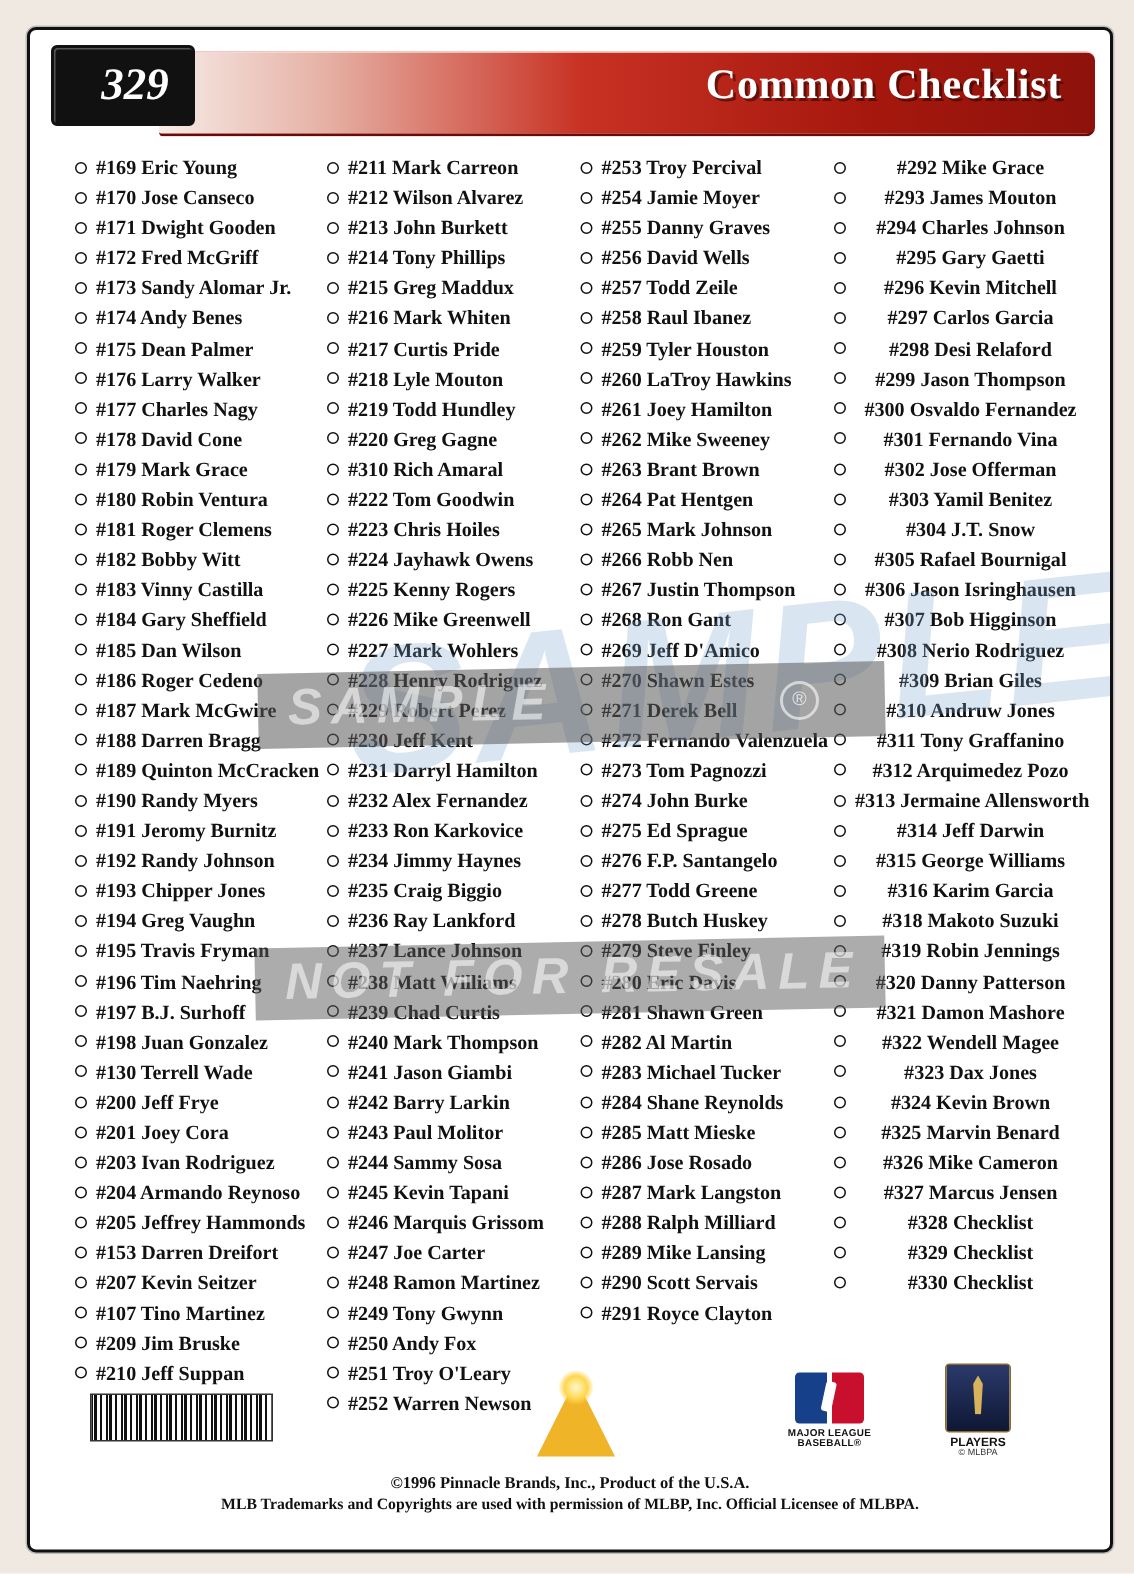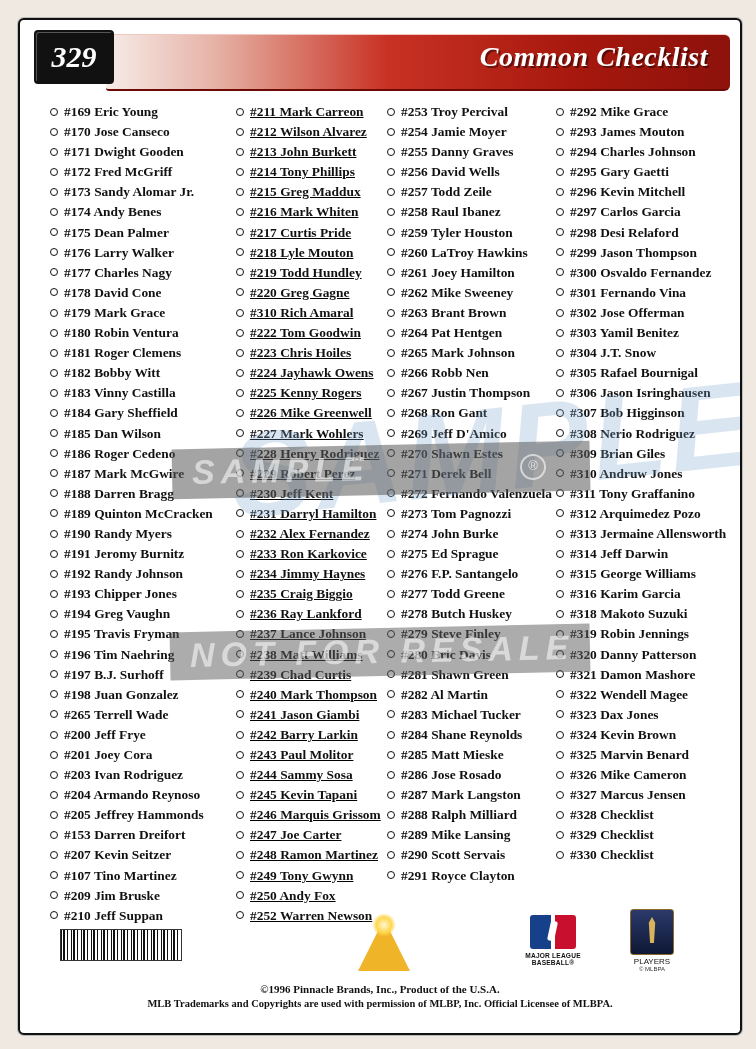--- a/index.html
+++ b/index.html
@@ -24,50 +24,51 @@
   .header-bar{
     position:absolute;left:86px;top:0;right:10px;height:54px;
     background:linear-gradient(to right,#f6ece8 0%,#e6b0a4 18%,#c83224 45%,#a7180e 75%,#8d120b 100%);
     border-radius:3px 6px 6px 3px;
     border-top:1px solid #f0c8c0;
     border-bottom:2px solid #6e0a06;
   }
   .header-title{
     position:absolute;right:22px;top:6px;
     color:#fff;
-    font-style:italic;font-weight:bold;
+    font-weight:bold;
     font-size:28px;
     letter-spacing:.5px;
     text-shadow:2px 2px 0 rgba(0,0,0,.45);
     white-space:nowrap;
   }
   .card-number{
     position:absolute;left:14px;top:-4px;
     width:76px;height:50px;
     background:#111;
     border:2px solid #111;
     border-radius:4px;
     color:#fff;
     font-family:"Liberation Serif",serif;
     font-weight:bold;font-style:italic;
     font-size:30px;
     text-align:center;line-height:50px;
     box-shadow:1px 1px 0 #555 inset;
+    padding-left:16px;
   }
   
   .columns{
     position:absolute;left:30px;top:82px;width:666px;
   }
   .col{
     position:absolute;top:0;width:168px;
   }
   .col0{left:0px;}
-  .col1{left:186px;text-decoration:underline;}
+  .col1{left:168px;}
   .col2{left:337px;}
-  .col3{left:506px;}
+  .col3{left:506px;text-align:center;}
   .item{
     display:block;
     position:relative;
     height:20.1px;
     line-height:20.1px;
     font-size:13.4px;
     font-weight:bold;
     color:#111;
     white-space:nowrap;
     padding-left:14px;
@@ -169,21 +170,21 @@
     border:1px solid #8a6a2a;
     border-radius:3px;
     position:relative;
   }
   .mlbpa-badge:after{
     content:"";position:absolute;left:13px;top:7px;width:16px;height:26px;
     background:#d9b25c;
     clip-path:polygon(50% 0,70% 22%,62% 100%,38% 100%,30% 22%);
   }
   .mlbpa-txt{
-    font-size:8px;font-weight:normal;color:#111;
+    font-size:8px;font-weight:bold;color:#111;
     font-family:"Liberation Sans",sans-serif;margin-top:2px;
   }
   .mlbpa-sub{
     font-size:6px;color:#333;font-family:"Liberation Sans",sans-serif;
   }
   .legal{
     position:absolute;left:0;bottom:14px;width:100%;
     text-align:center;
     font-family:"Liberation Serif",serif;
   }
@@ -227,21 +228,21 @@
         <div class="item"><span class="bub"></span><span>#189 Quinton McCracken</span></div>
         <div class="item"><span class="bub"></span><span>#190 Randy Myers</span></div>
         <div class="item"><span class="bub"></span><span>#191 Jeromy Burnitz</span></div>
         <div class="item"><span class="bub"></span><span>#192 Randy Johnson</span></div>
         <div class="item"><span class="bub"></span><span>#193 Chipper Jones</span></div>
         <div class="item"><span class="bub"></span><span>#194 Greg Vaughn</span></div>
         <div class="item"><span class="bub"></span><span>#195 Travis Fryman</span></div>
         <div class="item"><span class="bub"></span><span>#196 Tim Naehring</span></div>
         <div class="item"><span class="bub"></span><span>#197 B.J. Surhoff</span></div>
         <div class="item"><span class="bub"></span><span>#198 Juan Gonzalez</span></div>
-        <div class="item"><span class="bub"></span><span>#265 Terrell Wade</span></div>
+        <div class="item"><span class="bub"></span><span>#130 Terrell Wade</span></div>
         <div class="item"><span class="bub"></span><span>#200 Jeff Frye</span></div>
         <div class="item"><span class="bub"></span><span>#201 Joey Cora</span></div>
         <div class="item"><span class="bub"></span><span>#203 Ivan Rodriguez</span></div>
         <div class="item"><span class="bub"></span><span>#204 Armando Reynoso</span></div>
         <div class="item"><span class="bub"></span><span>#205 Jeffrey Hammonds</span></div>
         <div class="item"><span class="bub"></span><span>#153 Darren Dreifort</span></div>
         <div class="item"><span class="bub"></span><span>#207 Kevin Seitzer</span></div>
         <div class="item"><span class="bub"></span><span>#107 Tino Martinez</span></div>
         <div class="item"><span class="bub"></span><span>#209 Jim Bruske</span></div>
         <div class="item"><span class="bub"></span><span>#210 Jeff Suppan</span></div>
@@ -280,20 +281,21 @@
         <div class="item"><span class="bub"></span><span>#241 Jason Giambi</span></div>
         <div class="item"><span class="bub"></span><span>#242 Barry Larkin</span></div>
         <div class="item"><span class="bub"></span><span>#243 Paul Molitor</span></div>
         <div class="item"><span class="bub"></span><span>#244 Sammy Sosa</span></div>
         <div class="item"><span class="bub"></span><span>#245 Kevin Tapani</span></div>
         <div class="item"><span class="bub"></span><span>#246 Marquis Grissom</span></div>
         <div class="item"><span class="bub"></span><span>#247 Joe Carter</span></div>
         <div class="item"><span class="bub"></span><span>#248 Ramon Martinez</span></div>
         <div class="item"><span class="bub"></span><span>#249 Tony Gwynn</span></div>
         <div class="item"><span class="bub"></span><span>#250 Andy Fox</span></div>
+        <div class="item"><span class="bub"></span><span>#251 Troy O'Leary</span></div>
         <div class="item"><span class="bub"></span><span>#252 Warren Newson</span></div>
       </div>
     <div class="col col2">
         <div class="item"><span class="bub"></span><span>#253 Troy Percival</span></div>
         <div class="item"><span class="bub"></span><span>#254 Jamie Moyer</span></div>
         <div class="item"><span class="bub"></span><span>#255 Danny Graves</span></div>
         <div class="item"><span class="bub"></span><span>#256 David Wells</span></div>
         <div class="item"><span class="bub"></span><span>#257 Todd Zeile</span></div>
         <div class="item"><span class="bub"></span><span>#258 Raul Ibanez</span></div>
         <div class="item"><span class="bub"></span><span>#259 Tyler Houston</span></div>

